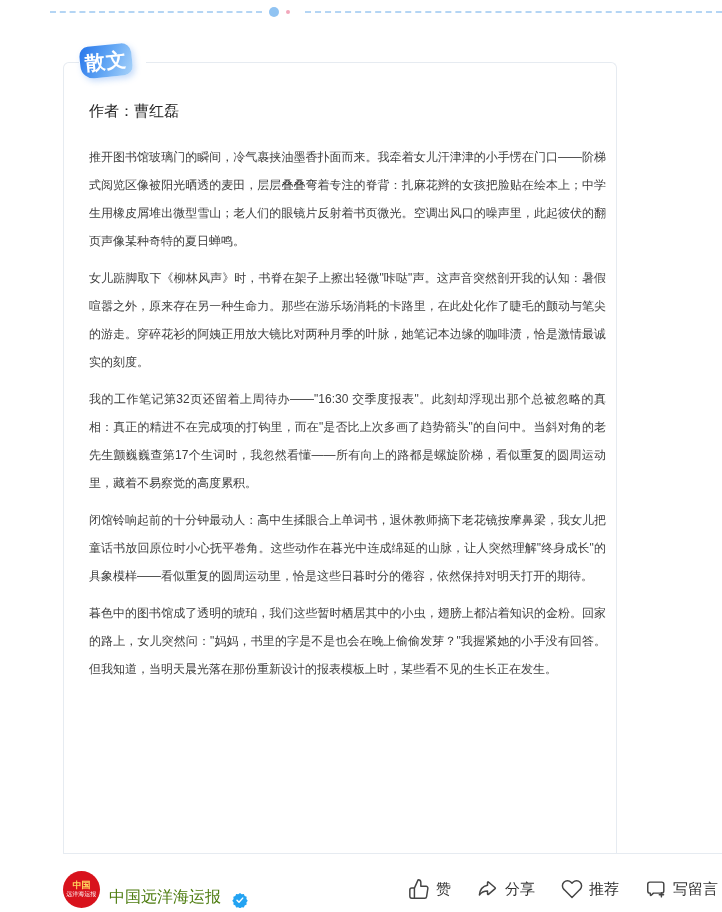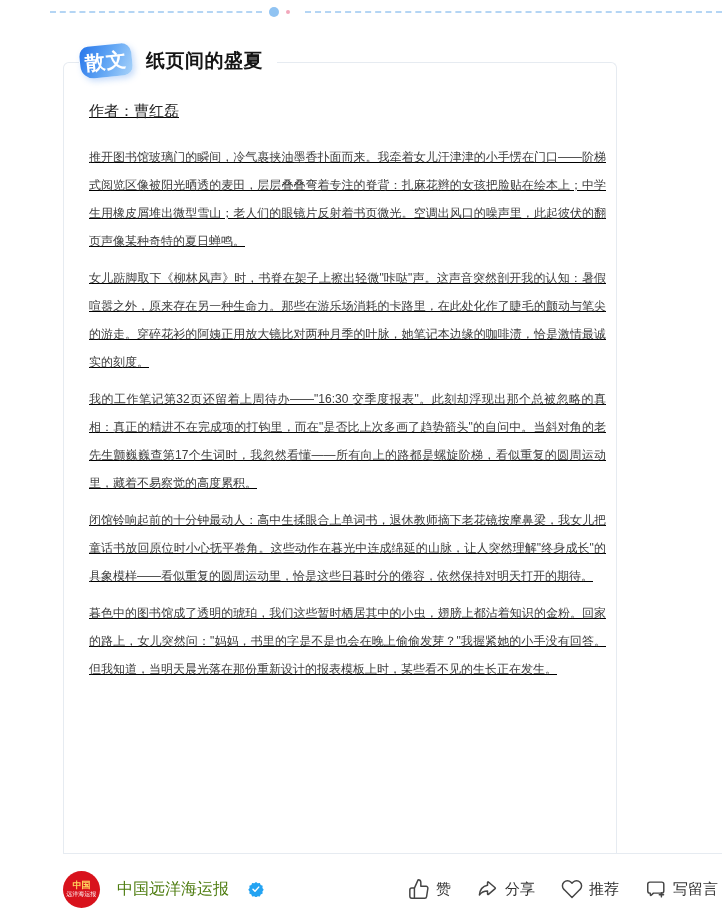--- a/index.html
+++ b/index.html
@@ -21,21 +21,20 @@
   .top-divider .dot-pink{width:4px;height:4px;border-radius:50%;background:#f2a7bb;margin-left:7px;}
   .top-divider .seg2{flex:1;margin-left:15px;margin-right:0;border-top:2px dashed #b4d5f4;}
 
   
   .article-box{
     position:absolute;left:63px;top:62px;width:554px;height:791px;
     box-sizing:border-box;
     border:1px solid #e6ebf1;border-bottom:none;
     border-radius:6px 6px 0 0;
     padding:37px 10px 0 25px;
-    text-decoration:underline;
   }
   .bottom-rule{
     position:absolute;left:63px;top:853px;width:659px;height:1px;
     background:#e6ebf1;
   }
 
   
   .article-header{
     position:absolute;left:79px;top:44px;z-index:2;
     display:flex;align-items:center;gap:14px;
@@ -58,21 +57,21 @@
     font-size:12px;line-height:28px;color:#3d3d3d;
     text-align:justify;margin:0 0 9px 0;
   }
   .author-unit{font-size:16px;line-height:24px;color:#3d3d3d;margin-top:8px;}
 
   
   .page-footer{
     position:absolute;left:63px;top:867px;width:655px;height:44px;
     display:flex;align-items:center;
   }
-  .publisher{display:flex;align-items:center;gap:17px;cursor:pointer;}
+  .publisher{display:flex;align-items:flex-end;gap:9px;cursor:pointer;}
   .publisher-logo{
     width:37px;height:37px;border-radius:50%;background:#d8121c;
     display:flex;flex-direction:column;align-items:center;justify-content:center;
     line-height:1.15;overflow:hidden;flex:none;
   }
   .publisher-logo .l1{color:#ffd65e;font-size:9px;font-weight:bold;}
   .publisher-logo .l2{color:#fff;font-size:6.5px;white-space:nowrap;transform:scale(.92);}
   .publisher-name{font-size:16px;color:#4d7c0f;}
   .verified{display:flex;align-items:center;margin-left:2px;}
 
@@ -87,21 +86,20 @@
 
   <div class="top-divider">
     <div class="seg1"></div>
     <div class="dot-blue"></div>
     <div class="dot-pink"></div>
     <div class="seg2"></div>
   </div>
 
   <div class="article-header">
     <div class="genre-badge">散文</div>
-    <div class="page-title">纸页间的盛夏</div>
   </div>
 
   <div class="article-box">
     <p class="author-line">作者：曹红磊</p>
     <p class="body-para">推开图书馆玻璃门的瞬间，冷气裹挟油墨香扑面而来。我牵着女儿汗津津的小手愣在门口——阶梯式阅览区像被阳光晒透的麦田，层层叠叠弯着专注的脊背：扎麻花辫的女孩把脸贴在绘本上；中学生用橡皮屑堆出微型雪山；老人们的眼镜片反射着书页微光。空调出风口的噪声里，此起彼伏的翻页声像某种奇特的夏日蝉鸣。</p>
     <p class="body-para">女儿踮脚取下《柳林风声》时，书脊在架子上擦出轻微"咔哒"声。这声音突然剖开我的认知：暑假喧嚣之外，原来存在另一种生命力。那些在游乐场消耗的卡路里，在此处化作了睫毛的颤动与笔尖的游走。穿碎花衫的阿姨正用放大镜比对两种月季的叶脉，她笔记本边缘的咖啡渍，恰是激情最诚实的刻度。</p>
     <p class="body-para">我的工作笔记第32页还留着上周待办——"16:30 交季度报表"。此刻却浮现出那个总被忽略的真相：真正的精进不在完成项的打钩里，而在"是否比上次多画了趋势箭头"的自问中。当斜对角的老先生颤巍巍查第17个生词时，我忽然看懂——所有向上的路都是螺旋阶梯，看似重复的圆周运动里，藏着不易察觉的高度累积。</p>
     <p class="body-para">闭馆铃响起前的十分钟最动人：高中生揉眼合上单词书，退休教师摘下老花镜按摩鼻梁，我女儿把童话书放回原位时小心抚平卷角。这些动作在暮光中连成绵延的山脉，让人突然理解"终身成长"的具象模样——看似重复的圆周运动里，恰是这些日暮时分的倦容，依然保持对明天打开的期待。</p>
     <p class="body-para">暮色中的图书馆成了透明的琥珀，我们这些暂时栖居其中的小虫，翅膀上都沾着知识的金粉。回家的路上，女儿突然问："妈妈，书里的字是不是也会在晚上偷偷发芽？"我握紧她的小手没有回答。但我知道，当明天晨光落在那份重新设计的报表模板上时，某些看不见的生长正在发生。</p>
   </div>

